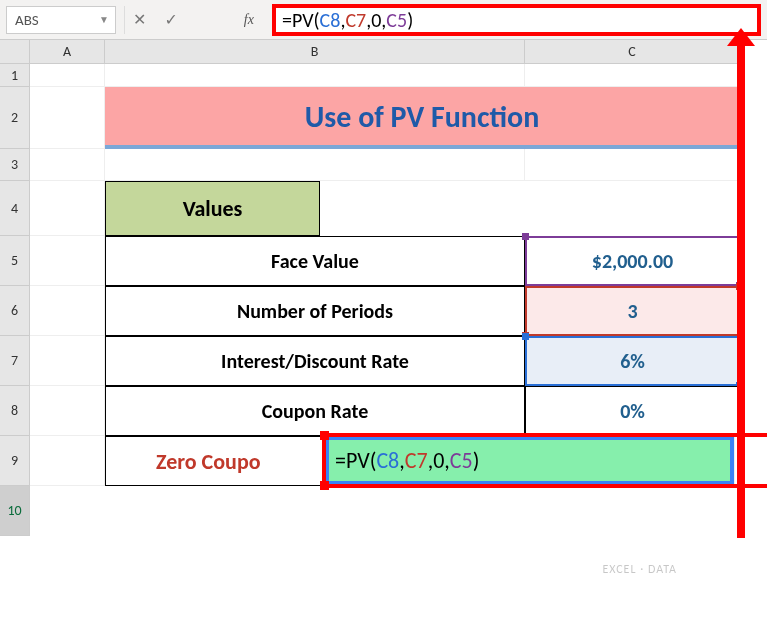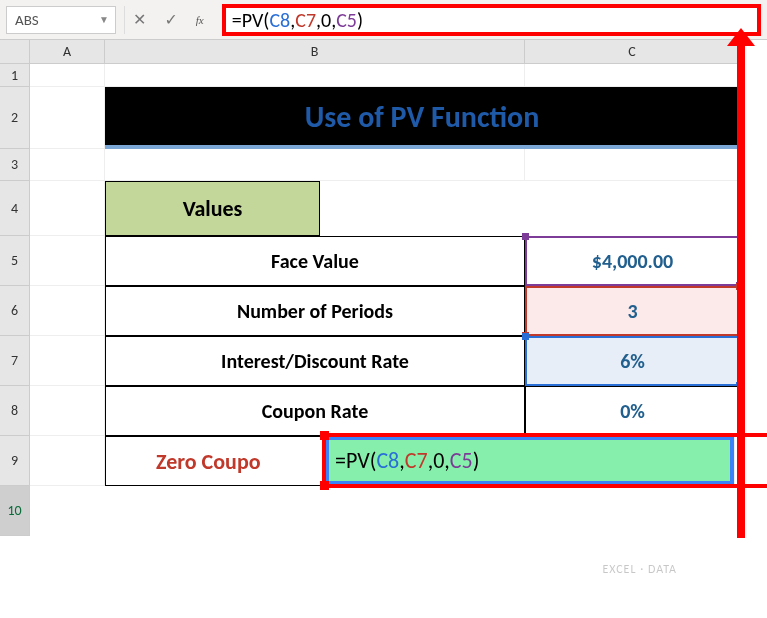--- a/index.html
+++ b/index.html
@@ -45,21 +45,21 @@
     margin: 0 8px;
   }
   .fb-icons {
     display: flex;
     align-items: center;
     gap: 18px;
     color: #777;
     font-size: 16px;
   }
   .fb-icons span { display: inline-block; }
-  .fx { font-style: italic; font-family: 'Times New Roman', serif; font-size: 11px; color: #555; }
+  .fx { font-style: italic; font-family: 'Times New Roman', serif; font-size: 14px; color: #555; margin-left: 48px; }
   .formula-input {
     flex: 1;
     margin-left: 18px;
     margin-right: 6px;
     height: 32px;
     display: flex;
     align-items: center;
     font-size: 20px;
     padding-left: 6px;
     border: 4px solid #ff0000;
@@ -144,21 +144,21 @@
     justify-content: center;
     font-size: 19px;
     color: #222;
     position: relative;
   }
   .cA { width: 75px; }
   .cB { width: 420px; }
   .cC { width: 215px; }
 
   .title-cell {
-    background: #000000;
+    background: #fca5a5;
     border-bottom: 4px solid #7ba7d7;
     font-size: 30px;
     font-weight: bold;
     color: #1f5aa8;
   }
   .th {
     background: #c4d79b;
     border: 1px solid #000;
     font-size: 22px;
     font-weight: bold;
@@ -331,21 +331,21 @@
       <div class="cell cC r4 th">
         <span>Values</span>
       </div>
     </div>
     <div class="row">
       <div class="cell cA r5"></div>
       <div class="cell cB r5 tb">
         <span>Face Value</span>
       </div>
       <div class="cell cC r5 tv sel-purple">
-        <span>$4,000.00</span>
+        <span>$2,000.00</span>
       </div>
     </div>
     <div class="row">
       <div class="cell cA r7"></div>
       <div class="cell cB r7 tb">
         <span>Number of Periods</span>
       </div>
       <div class="cell cC r7 tv sel-red">
         <span>3</span>
       </div>

